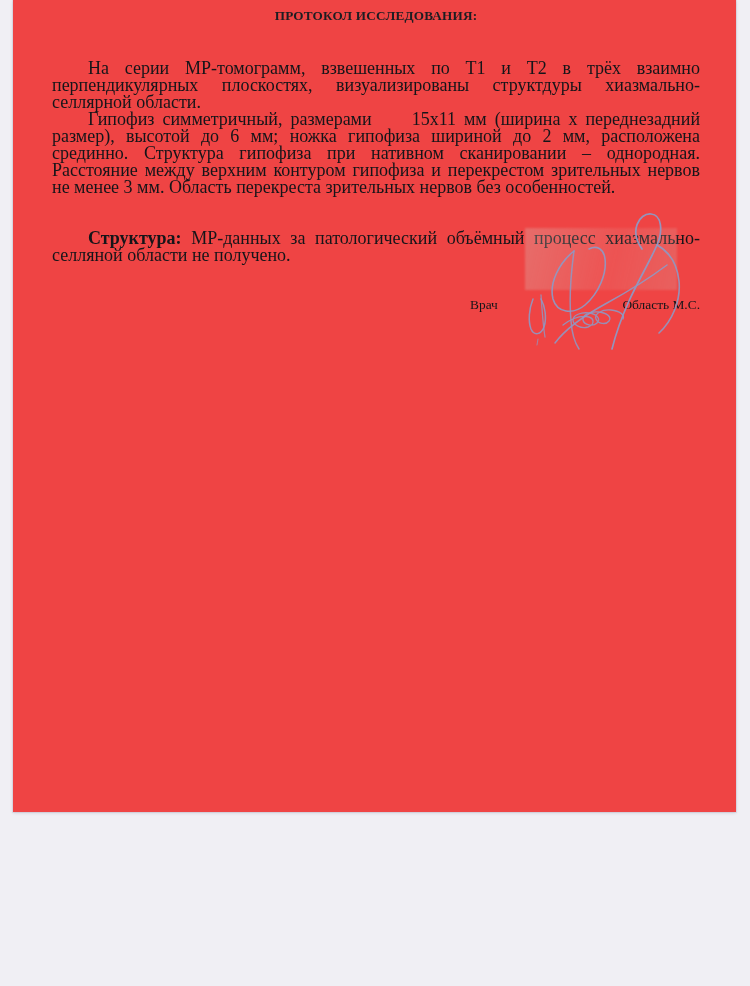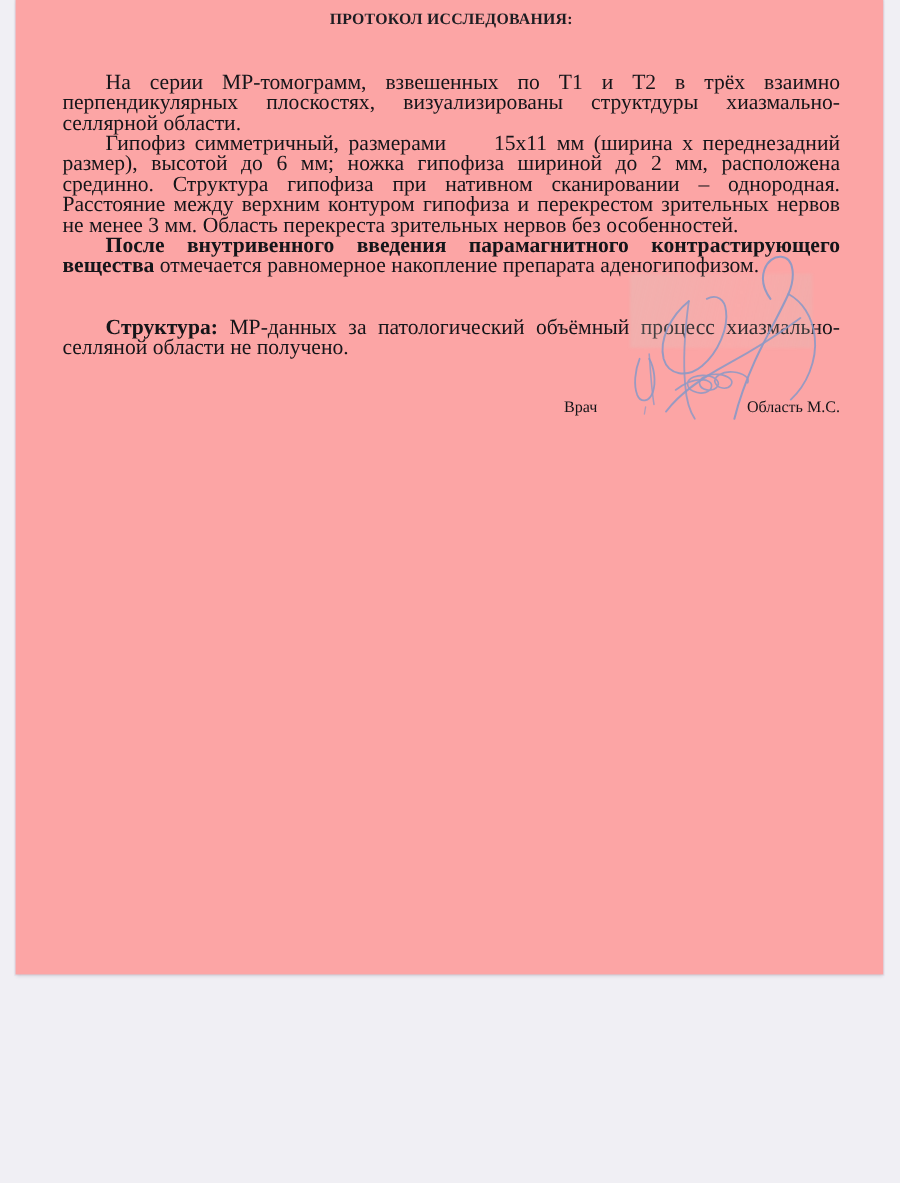--- a/index.html
+++ b/index.html
@@ -12,21 +12,21 @@
   }
   #viewer {
     position: relative;
     width: 750px; height: 986px;
     background: #f0eff4;
   }
   #page {
     position: absolute;
     left: 13px; top: 0;
     width: 723px; height: 812px;
-    background: #fca5a5;
+    background: #ef4444;
     box-shadow: 0 1px 3px rgba(60,55,80,0.16), 0 0 0 1px rgba(180,175,195,0.22);
     overflow: hidden;
   }
   
   .content {
     position: absolute;
     left: 39px; top: 0;
     width: 648px;
   }
   .doc-title {
@@ -95,21 +95,20 @@
     <div class="content">
 
       <h1 class="doc-title">ПРОТОКОЛ ИССЛЕДОВАНИЯ:</h1>
 
       <div class="gap-big"></div>
 
       <p class="para"><span>На серии МР-томограмм, взвешенных по Т1 и Т2 в трёх взаимно перпендикулярных плоскостях, визуализированы структдуры хиазмально-селлярной области.</span></p>
 
       <p class="para"><span>Гипофиз симметричный, размерами</span><span class="wide-space">     </span><span>15x11 мм (ширина х переднезадний размер), высотой до 6 мм; ножка гипофиза шириной до 2 мм, расположена срединно. Структура гипофиза при нативном сканировании – однородная. Расстояние между верхним контуром гипофиза и перекрестом зрительных нервов не менее 3 мм. Область перекреста зрительных нервов без особенностей.</span></p>
 
-      <p class="para"><span class="b">После внутривенного введения парамагнитного контрастирующего вещества</span><span> отмечается равномерное накопление препарата аденогипофизом.</span></p>
 
       <div class="gap-small"></div>
 
       <p class="para"><span class="b">Структура:</span><span> МР-данных за патологический объёмный процесс хиазмально-селляной области не получено.</span></p>
 
       <div class="sig-row">
         <span class="sig-doctor">Врач</span>
         <span class="sig-name">Область М.С.</span>
       </div>
 

